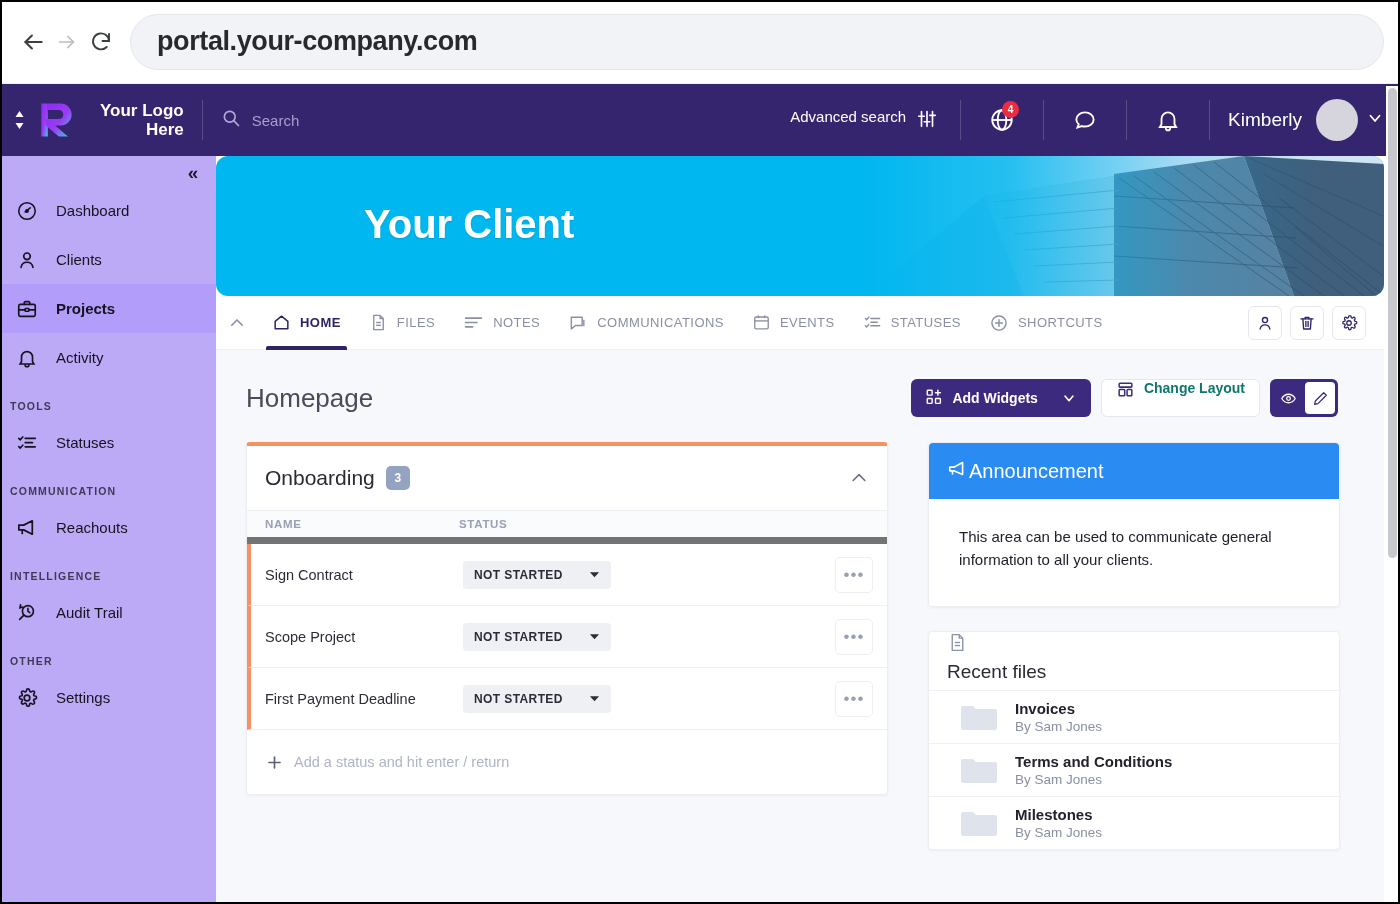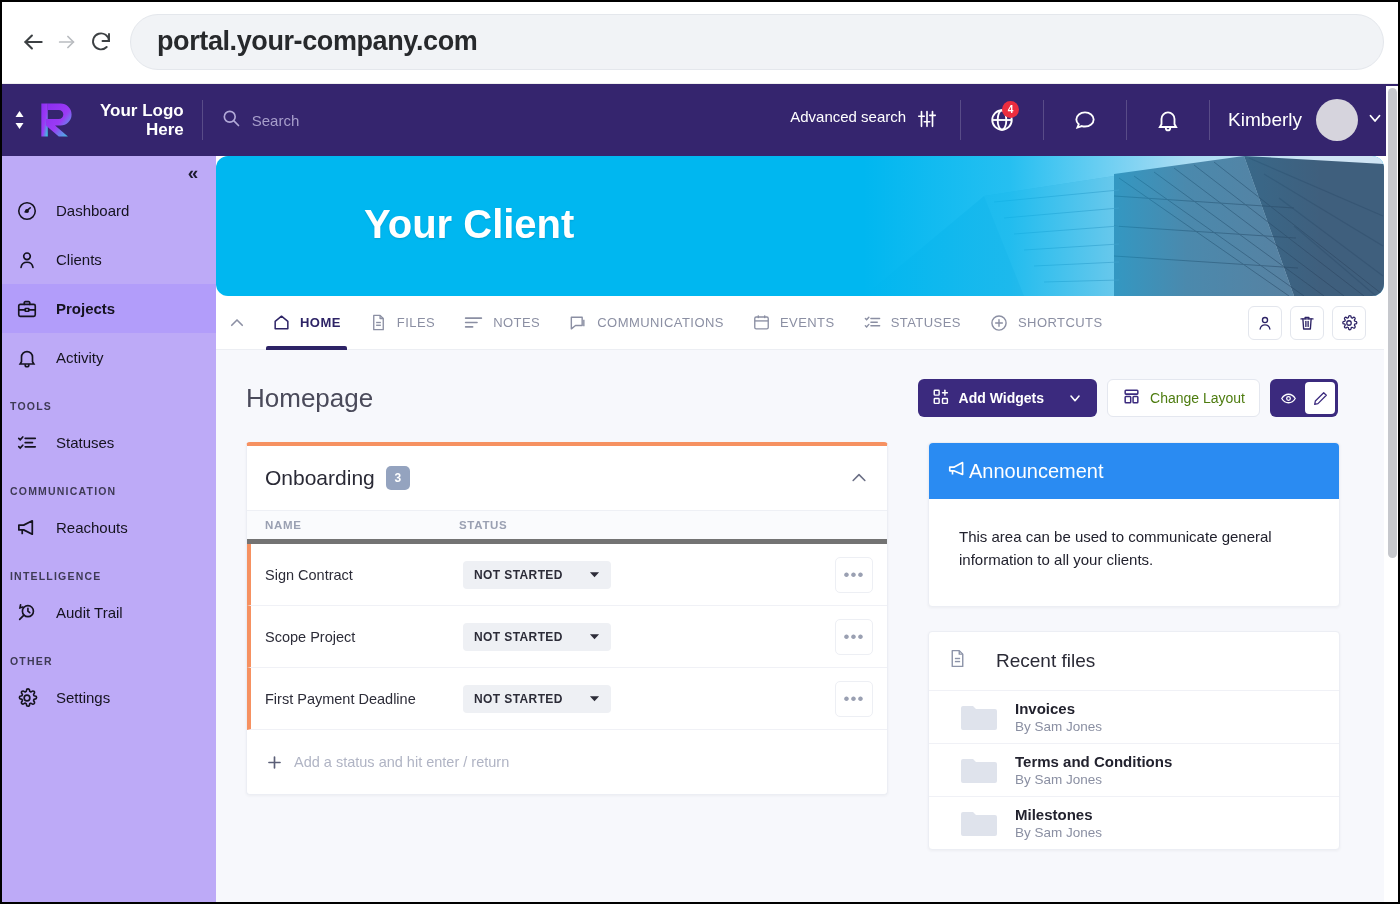--- a/index.html
+++ b/index.html
@@ -145,23 +145,24 @@
   .content-head { display:flex; align-items:center; height: 44px; }
   .page-title { font-size: 26px; color:#4a4a5a; font-weight: normal; }
   .head-actions { margin-left:auto; display:flex; align-items:center; gap: 10px; }
   .btn-widgets {
     height: 38px; background:#3b2a7e; color:#fff; border-radius: 6px;
     display:flex; align-items:center; gap: 9px; padding: 0 14px;
     font-size: 14px; font-weight: bold;
   }
   .btn-widgets .cv { margin-left: 14px; display:flex; }
   .btn-layout {
-    height: 38px; background:#ffffff; color:#4d7c0f; border:1px solid #e4e7ef;
-    border-radius: 6px; display:flex; align-items:center; gap: 9px; padding: 0 14px;
+    height: 38px; background:#ffffff; color:#0f766e; border:1px solid #e4e7ef;
+    border-radius: 6px; display:flex; gap: 9px; padding: 0 14px;
     font-size: 14px;
+    font-weight: bold;
   }
   .toggle-pair {
     height: 38px; background:#3b2a7e; border-radius: 6px; display:flex; align-items:center;
     padding: 3px; gap: 2px;
   }
   .tg { width: 30px; height: 32px; display:flex; align-items:center; justify-content:center; color:#fff; border-radius: 4px; }
   .tg.sel { background:#ffffff; color:#3b2a7e; }
 
   .columns { display:flex; gap: 40px; margin-top: 22px; }
   .col-left { width: 642px; flex:none; }
@@ -176,21 +177,21 @@
   .onb-head { display:flex; align-items:center; height: 64px; padding: 0 18px; }
   .onb-title { font-size: 21px; color:#2a2a36; }
   .onb-badge {
     margin-left: 11px; min-width: 24px; height: 24px; background:#94a3bf; color:#fff;
     border-radius: 5px; font-size: 12px; font-weight: bold;
     display:flex; align-items:center; justify-content:center; padding: 0 6px;
   }
   .onb-collapse { margin-left:auto; color:#6b6f85; display:flex; }
   .tbl-head {
     display:flex; height: 34px; align-items:center; background:#fafbfd;
-    border-top:1px solid #eef0f5; border-bottom:5px solid #737373;
+    border-top:1px solid #eef0f5; border-bottom:7px solid #737373;
     font-size: 11.5px; letter-spacing: .7px; color:#9aa0b2; font-weight: bold;
   }
   .tbl-head .c-name { width: 212px; padding-left: 18px; }
   .tbl-head .c-status { flex: 1; }
   .row {
     display:flex; align-items:center; height: 62px;
     border-bottom:1px solid #f0f1f6; border-left: 4px solid #f69161;
   }
   .row .c-name { width: 212px; padding-left: 14px; font-size: 14.5px; color:#2c2c38; }
   .row .c-status { flex: 1; }
@@ -213,21 +214,21 @@
 
   
   .ann-head {
     background:#2a8bf2; color:#fff; height: 56px; display:flex; align-items:center;
     padding: 0 18px; border-radius: 4px 4px 0 0;
   }
   .ann-title { font-size: 20px; }
   .ann-body { padding: 26px 26px 34px 30px; font-size: 15px; color:#22222e; line-height: 1.55; }
 
   
-  .rf-head { display:flex; align-items:center; gap: 28px; height: 58px; padding: 0 18px; }
+  .rf-head { display:flex; align-items:flex-start; gap: 4px; height: 58px; padding: 0 18px; flex-direction: column; }
   .rf-title { font-size: 19px; color:#2a2a36; }
   .rf-item {
     display:flex; align-items:center; gap: 16px; padding: 9px 18px 9px 30px;
     border-top: 1px solid #f0f1f6;
   }
   .rf-item:first-of-type { border-top: none; }
   .folder { width: 40px; height: 30px; flex:none; }
   .rf-name { font-size: 15px; font-weight: bold; color:#22222e; }
   .rf-by { font-size: 13.5px; color:#8a8fa2; margin-top: 2px; }
 

